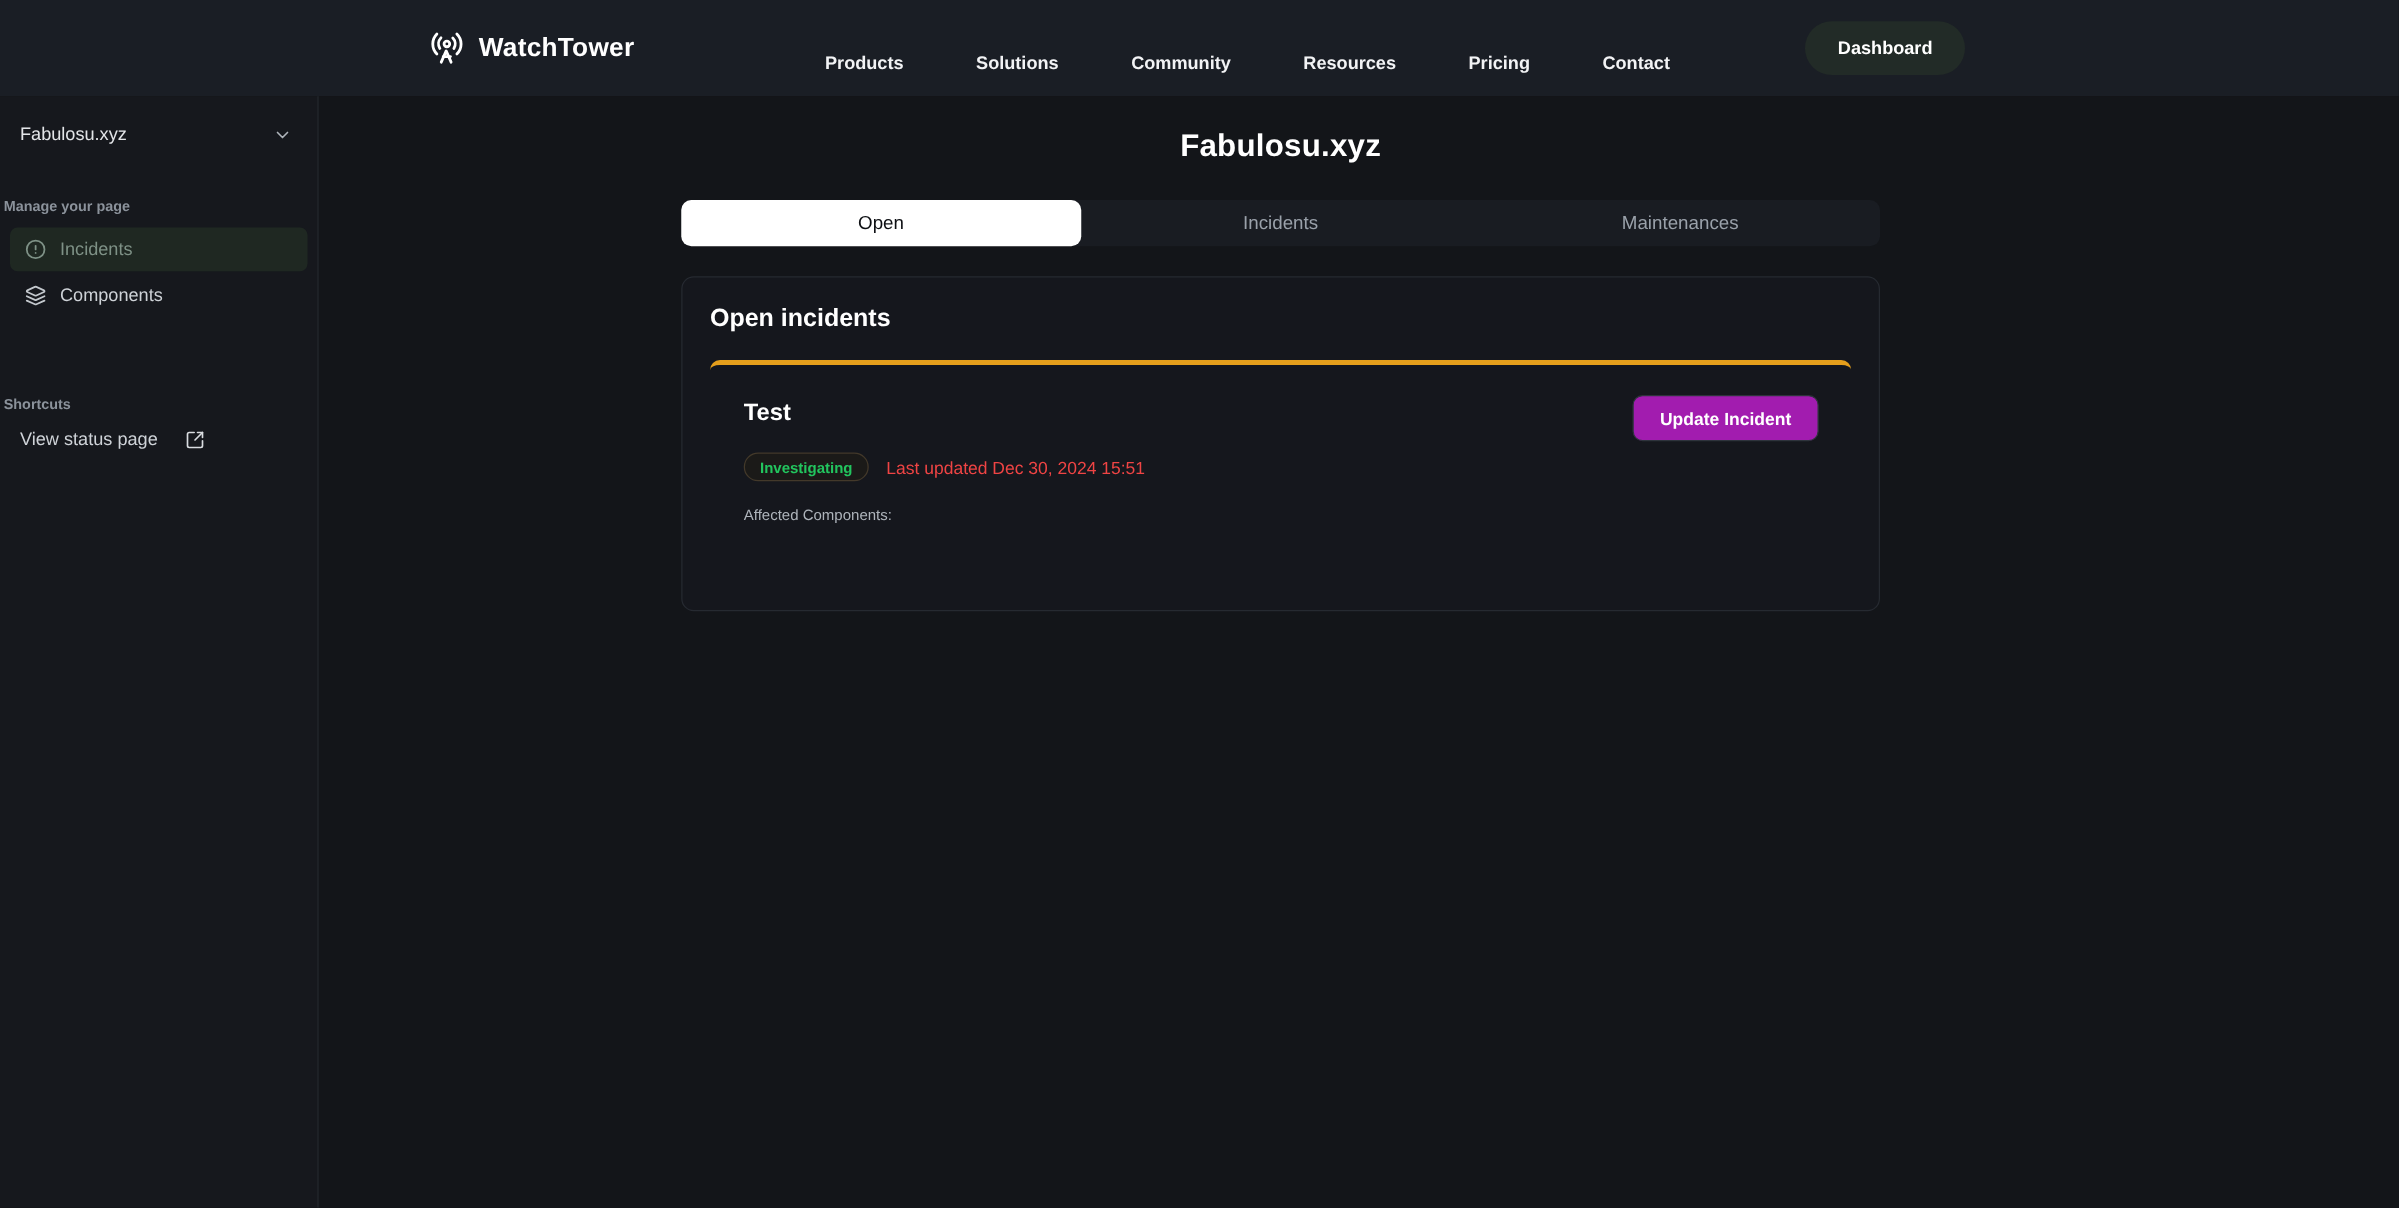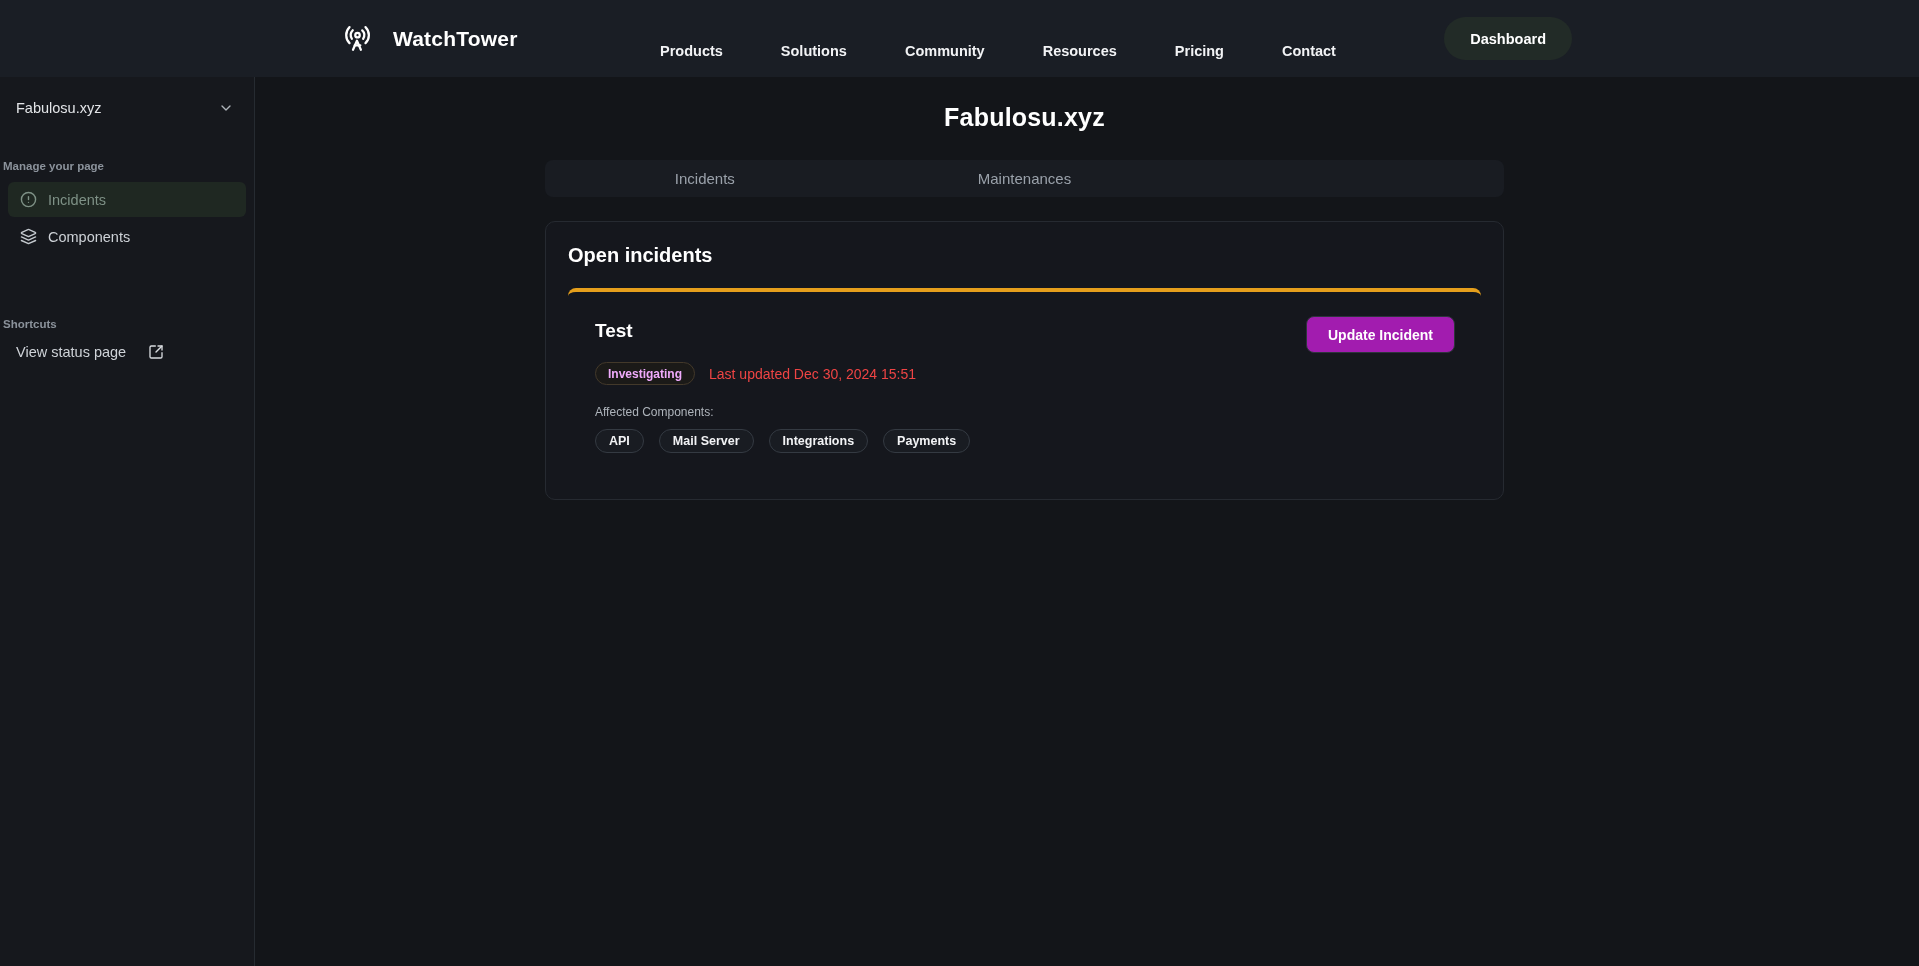--- a/index.html
+++ b/index.html
@@ -15,21 +15,21 @@
   
   .topbar {
     position: relative;
     height: 77px;
     background: #1a1e25;
     width: 100%;
   }
   .brand {
     position: absolute;
     left: 344px; top: 0; height: 77px;
-    display: flex; align-items: center; gap: 22px;
+    display: flex; align-items: center; gap: 12px;
   }
   .brand .logo-icon { color: #ffffff; }
   .brand .brand-name {
     font-size: 21px; font-weight: bold; color: #ffffff; letter-spacing: .2px;
   }
   .topnav {
     position: absolute;
     left: 660px; top: 12px; height: 77px;
     display: flex; align-items: center; gap: 58px;
   }
@@ -153,21 +153,21 @@
   .status-row {
     display: flex; align-items: center; gap: 14px;
     margin-top: 9px;
   }
   .status-badge {
     display: inline-flex; align-items: center;
     height: 23px; padding: 0 12px;
     border: 1px solid #43392a;
     background: #1b1a18;
     border-radius: 12px;
-    color: #f0abfc; font-size: 12px; font-weight: bold;
+    color: #22c55e; font-size: 12px; font-weight: bold;
   }
   .updated-text { font-size: 14px; color: #ef4444; text-align: center; }
 
   .affected-label { margin-top: 20px; font-size: 12px; color: #aeb4bb; }
   .chips { display: flex; gap: 15px; margin-top: 10px; }
   .chip {
     display: inline-flex; align-items: center;
     height: 24px; padding: 0 13px;
     border: 1px solid #343a42;
     background: #191c22;
@@ -254,43 +254,38 @@
         </svg>
       </span>
     </div>
   </aside>
 
   <main class="main">
     <div class="content">
       <h1 class="page-title">Fabulosu.xyz</h1>
 
       <div class="tabs">
+        <div class="tab active">Open</div>
         <div class="tab">Incidents</div>
         <div class="tab">Maintenances</div>
       </div>
 
       <section class="card">
         <h2 class="card-title">Open incidents</h2>
 
         <div class="incident">
           <div class="incident-head">
             <div class="incident-name">Test</div>
             <button class="update-btn">Update Incident</button>
           </div>
 
           <div class="status-row">
             <span class="status-badge">Investigating</span>
             <span class="updated-text">Last updated Dec 30, 2024 15:51</span>
           </div>
 
           <div class="affected-label">Affected Components:</div>
 
-          <div class="chips">
-            <span class="chip">API</span>
-            <span class="chip">Mail Server</span>
-            <span class="chip">Integrations</span>
-            <span class="chip">Payments</span>
-          </div>
         </div>
       </section>
     </div>
   </main>
 </div>
 
 </body></html>

